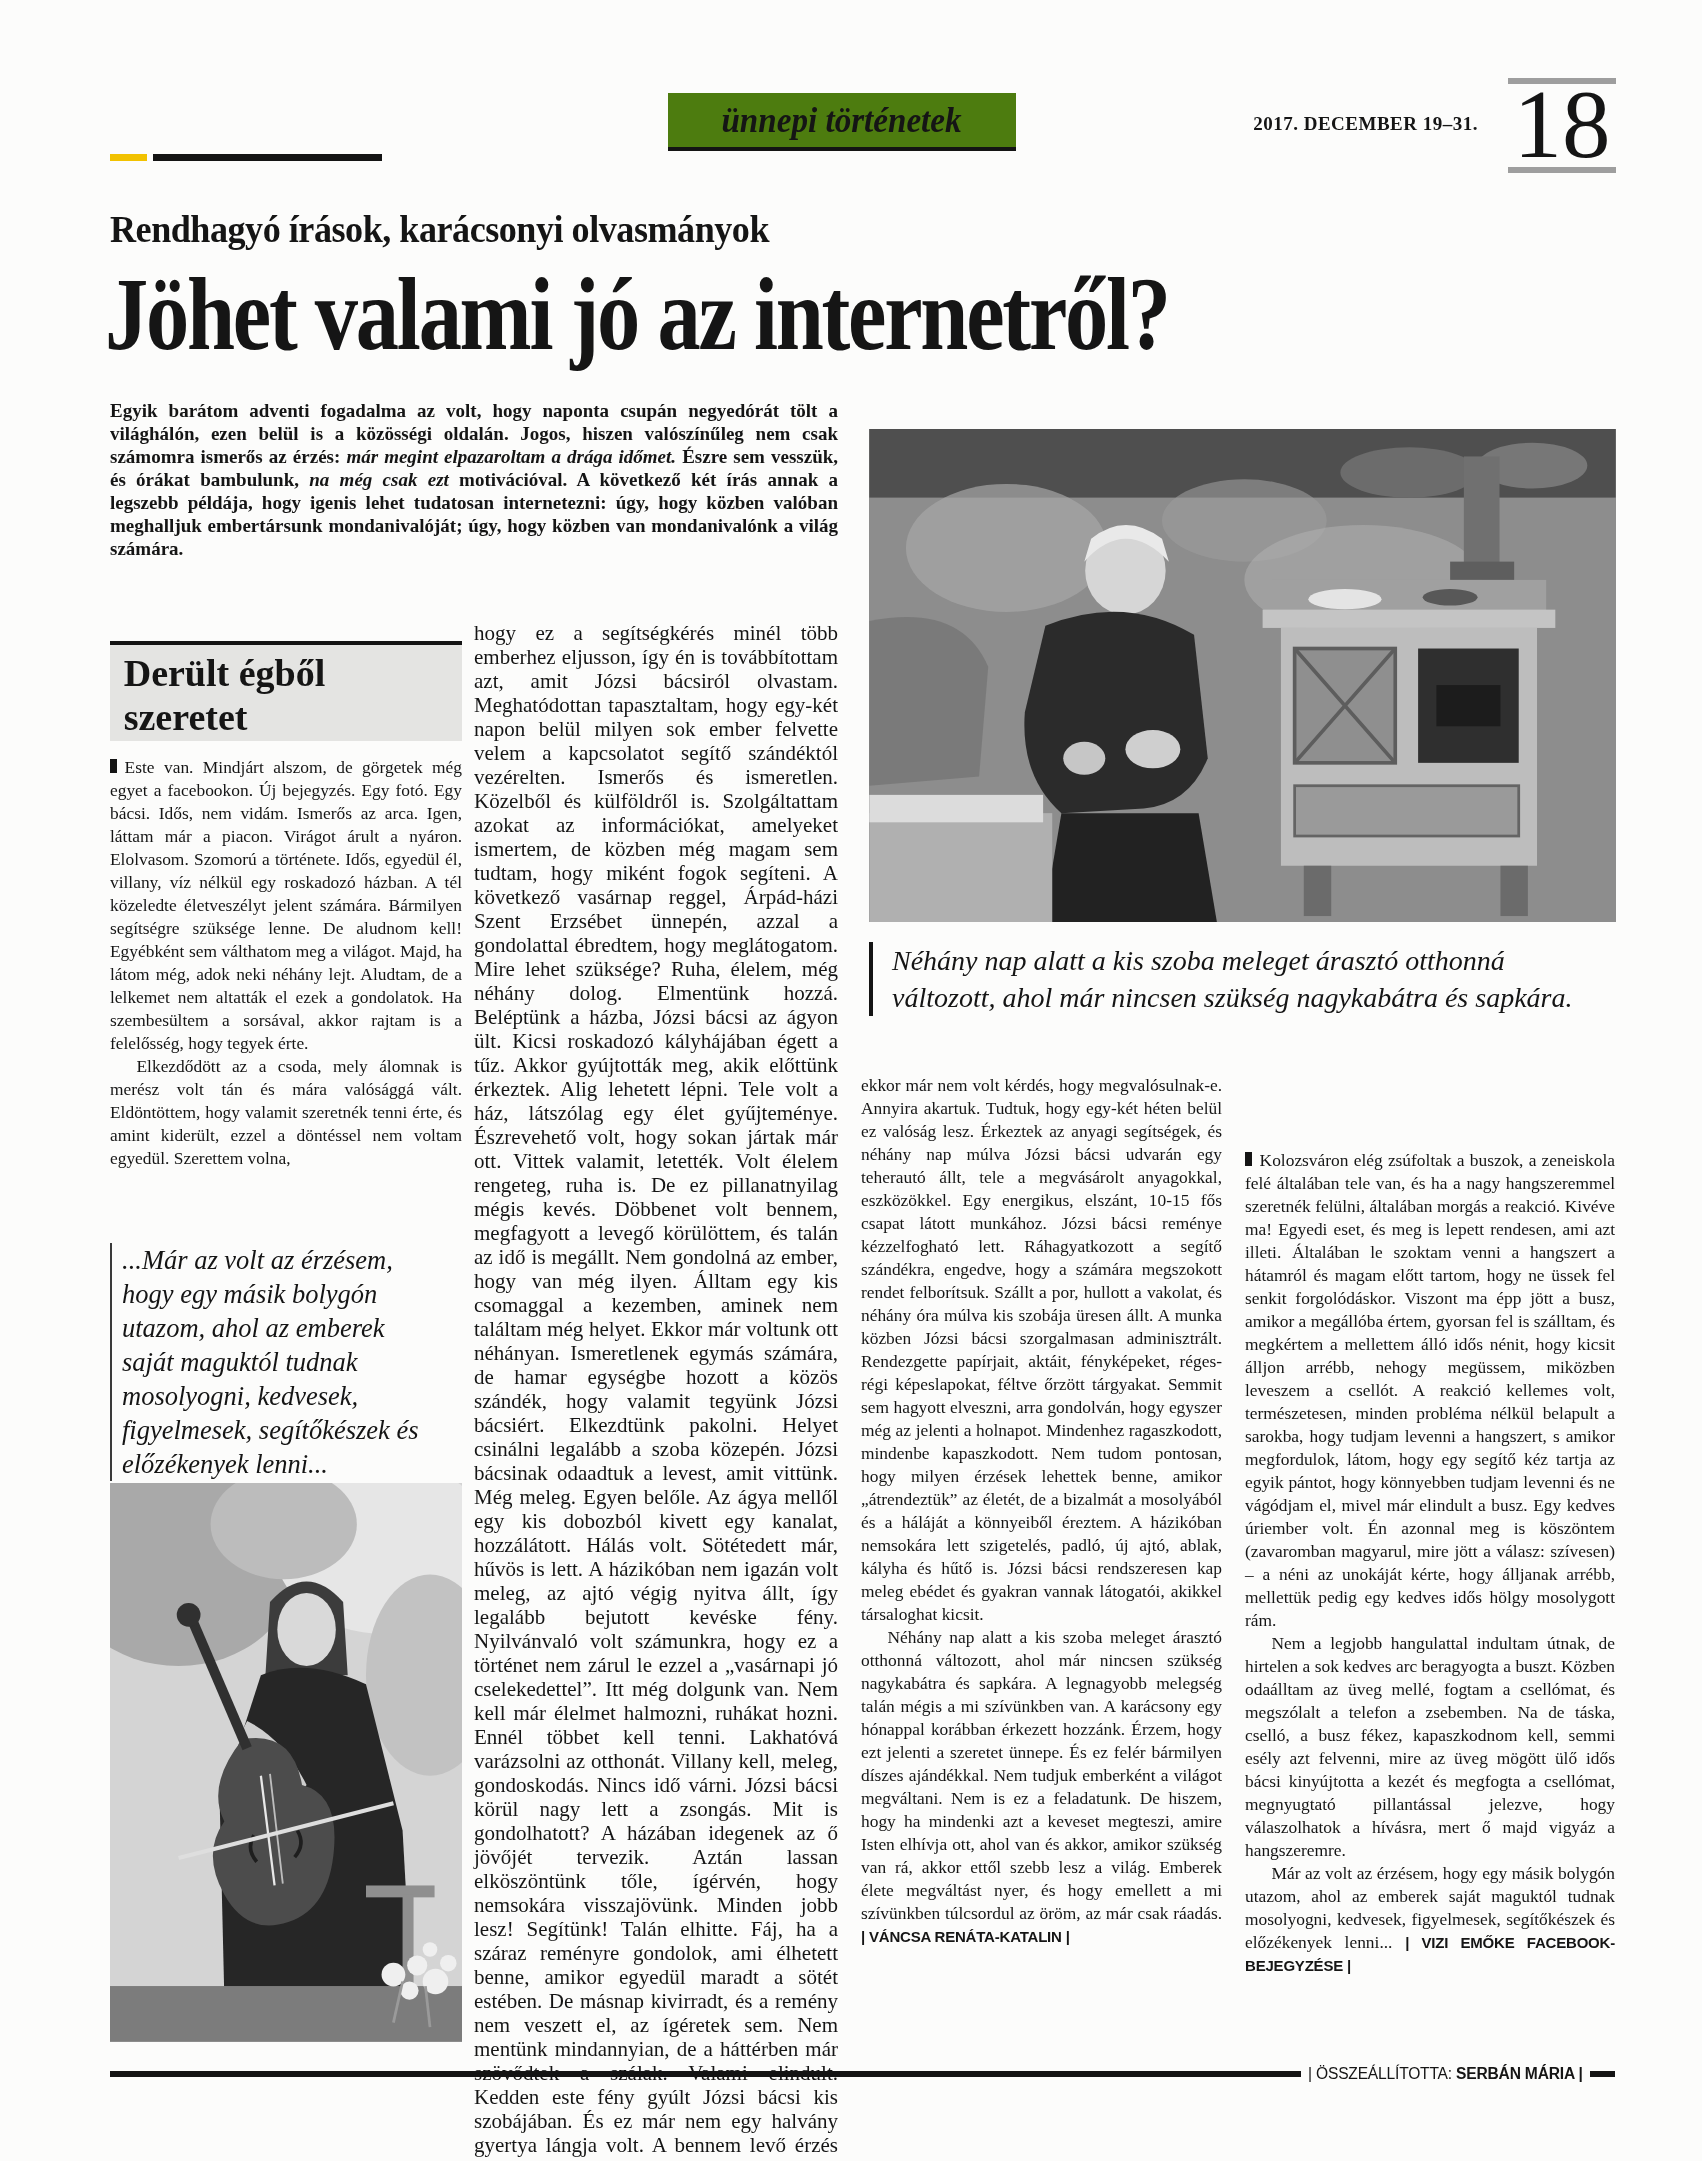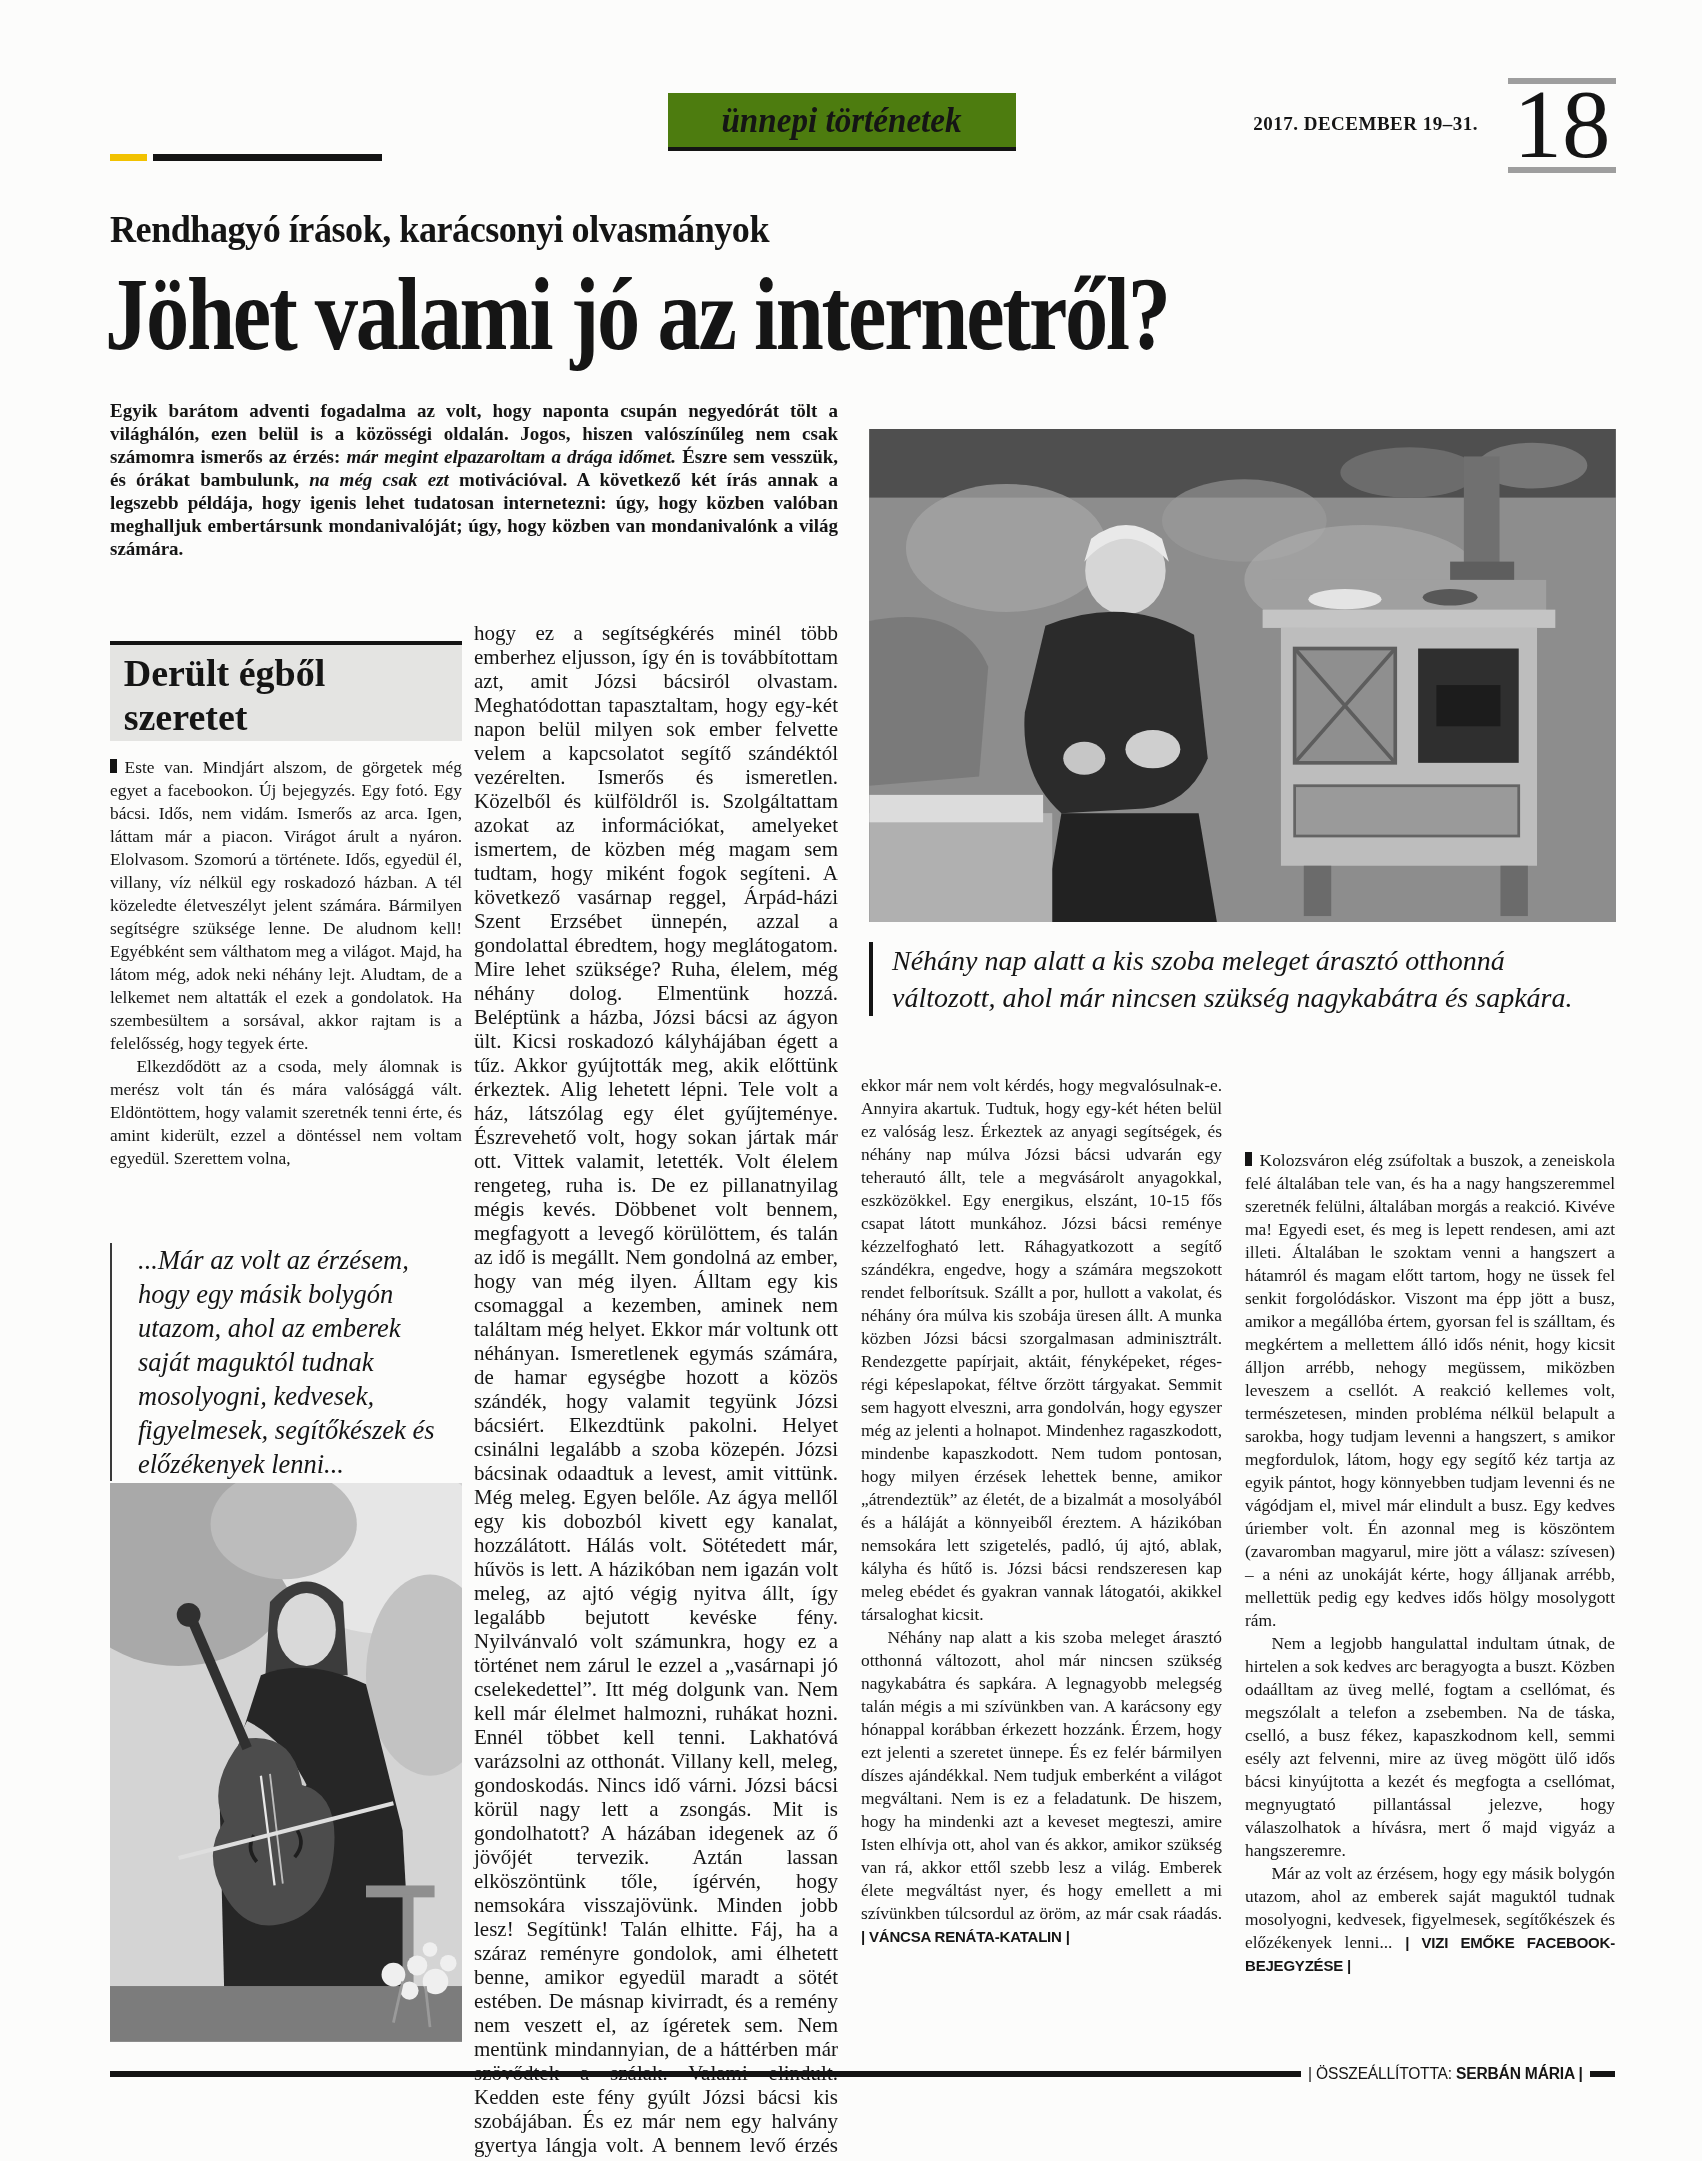--- a/index.html
+++ b/index.html
@@ -29,21 +29,21 @@
   .lead{position:absolute;left:110px;top:399px;width:728px;font-size:19px;line-height:23px;
         font-weight:700;text-align:justify;}
   .lead .it{font-style:italic;}
   
   .photo1{position:absolute;left:869px;top:429px;width:747px;height:493px;overflow:hidden;background:#8f8f8f;}
   .photo2{position:absolute;left:110px;top:1483px;width:352px;height:559px;overflow:hidden;background:#cfcfcf;}
   
   .caption{position:absolute;left:869px;top:942px;width:723px;border-left:4.6px solid #141414;
            padding-left:19px;font-style:italic;font-size:28px;line-height:37px;}
   .pullquote{position:absolute;left:110px;top:1243px;width:311px;border-left:2.7px solid #3a3a3a;
-             padding-left:26px;font-style:italic;font-size:26.5px;line-height:34px;}
+             padding-left:10px;font-style:italic;font-size:26.5px;line-height:34px;}
   
   .sechead{position:absolute;background:#e4e4e2;border-top:4.6px solid #141414;font-weight:700;}
   .sechead1{left:110px;top:641px;width:325px;height:77px;padding:6.4px 13.7px 13px 13.7px;
             font-size:38px;line-height:44px;}
   .sechead2{left:1245px;top:1072px;width:356px;height:38px;padding:7.3px 0 10px 13.7px;
             font-size:37px;line-height:38px;}
   
   .colbody{position:absolute;text-align:justify;}
   .col1{left:110px;top:756px;width:352px;font-size:17.4px;line-height:23px;}
   .col2{left:474px;top:621px;width:364px;font-size:21px;line-height:24px;}

